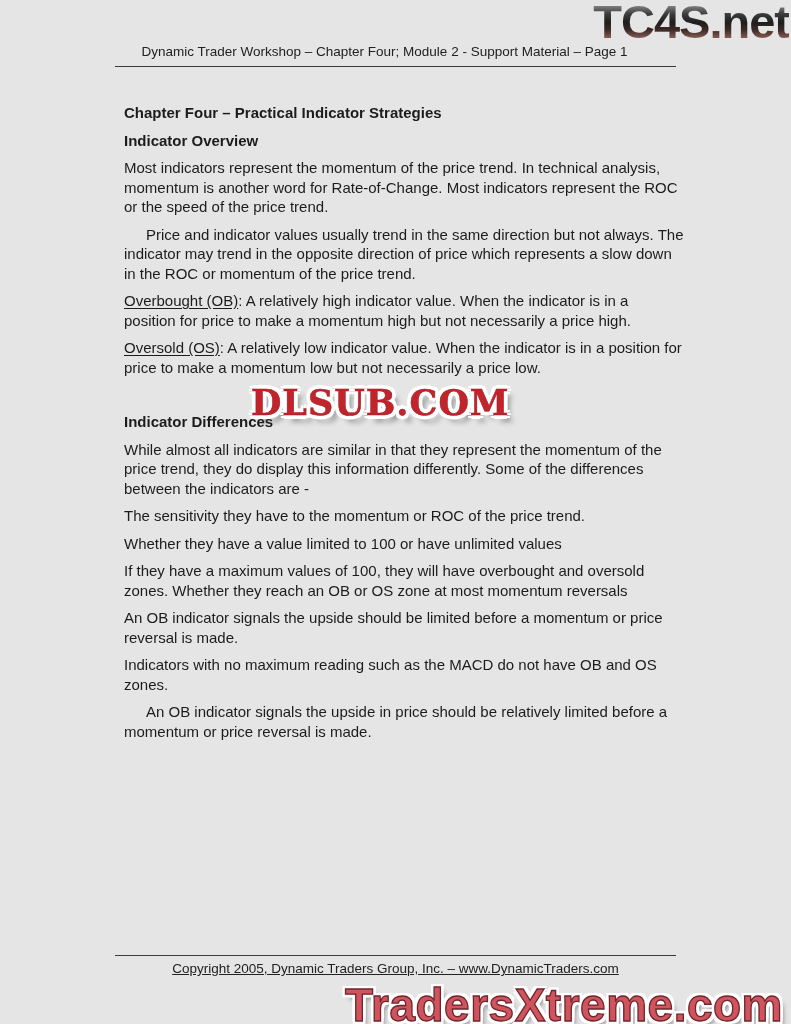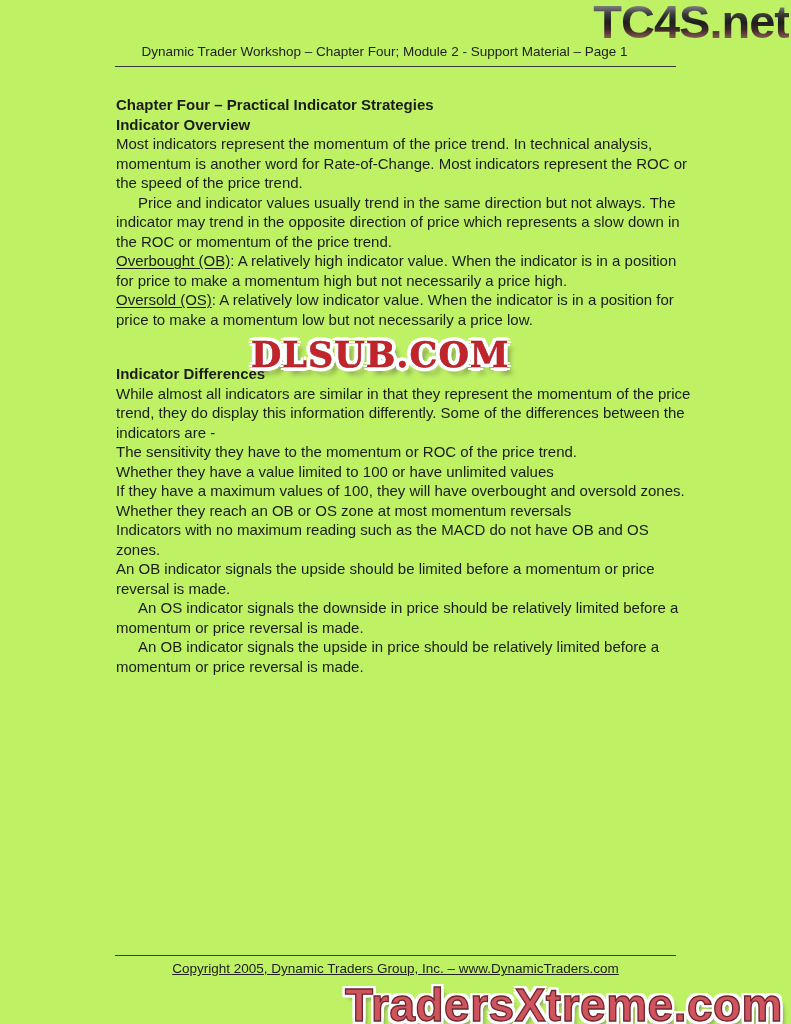--- a/index.html
+++ b/index.html
@@ -1,21 +1,21 @@
 <!DOCTYPE html>
 <html><head>
 <meta charset="utf-8">
 <style>
   * { box-sizing: border-box; }
   html, body { margin: 0; padding: 0; background: #ffffff; }
   .page {
     position: relative;
     width: 791px;
     height: 1024px;
-    background: #bef264;
+    background: #e5e5e5;
     overflow: hidden;
     font-family: "Liberation Sans", sans-serif;
     color: #1c1c1c;
   }
 
   
   .tc4s-logo {
     position: absolute;
     top: -2px;
     right: 2px;
@@ -51,21 +51,21 @@
 
   
   .content {
     position: absolute;
     left: 116px;
     top: 95px;
     width: 576px;
     font-size: 15px;
     line-height: 19.5px;
   }
-  .content p, .content .h { margin: 0; }
+  .content p, .content .h { margin: 8px; }
   .h { font-weight: bold; }
   .mt-3-5  { margin-top: 3.5px; }
   .mt-6    { margin-top: 6px; }
   .mt-6-5  { margin-top: 6.5px; }
   .mt-7    { margin-top: 7px; }
   .mt-7-5  { margin-top: 7.5px; }
   .mt-8    { margin-top: 8px; }
   .mt-8-5  { margin-top: 8.5px; }
   .mt-12   { margin-top: 12px; }
   .mt-33-5 { margin-top: 33.5px; }
@@ -165,25 +165,24 @@
     </div>
 
     <p class="mt-7-5">While almost all indicators are similar in that they represent the momentum of the price trend, they do display this information differently. Some of the differences between the indicators are -</p>
 
     <p class="item mt-8">The sensitivity they have to the momentum or ROC of the price trend.</p>
 
     <p class="item mt-7-5">Whether they have a value limited to 100 or have unlimited values</p>
 
     <p class="item mt-7">If they have a maximum values of 100, they will have overbought and oversold zones. Whether they reach an OB or OS zone at most momentum reversals</p>
 
+    <p class="item mt-7">An OB indicator signals the upside should be limited before a momentum or price reversal is made.</p>
+
     <p class="item mt-7-5">Indicators with no maximum reading such as the MACD do not have OB and OS zones.</p>
 
-    <p class="item mt-7">An OB indicator signals the upside should be limited before a momentum or price reversal is made.</p>
-
-    <p class="mt-36 firstline-indent">An OS indicator signals the downside in price should be relatively limited before a momentum or price reversal is made.</p>
 
     <p class="mt-6 firstline-indent">An OB indicator signals the upside in price should be relatively limited before a momentum or price reversal is made.</p>
 
   </div>
 
   <div class="footer-rule"></div>
   <div class="footer-text">Copyright 2005, Dynamic Traders Group, Inc. – www.DynamicTraders.com</div>
 
   <div class="tx-logo">TradersXtreme.com</div>
 

